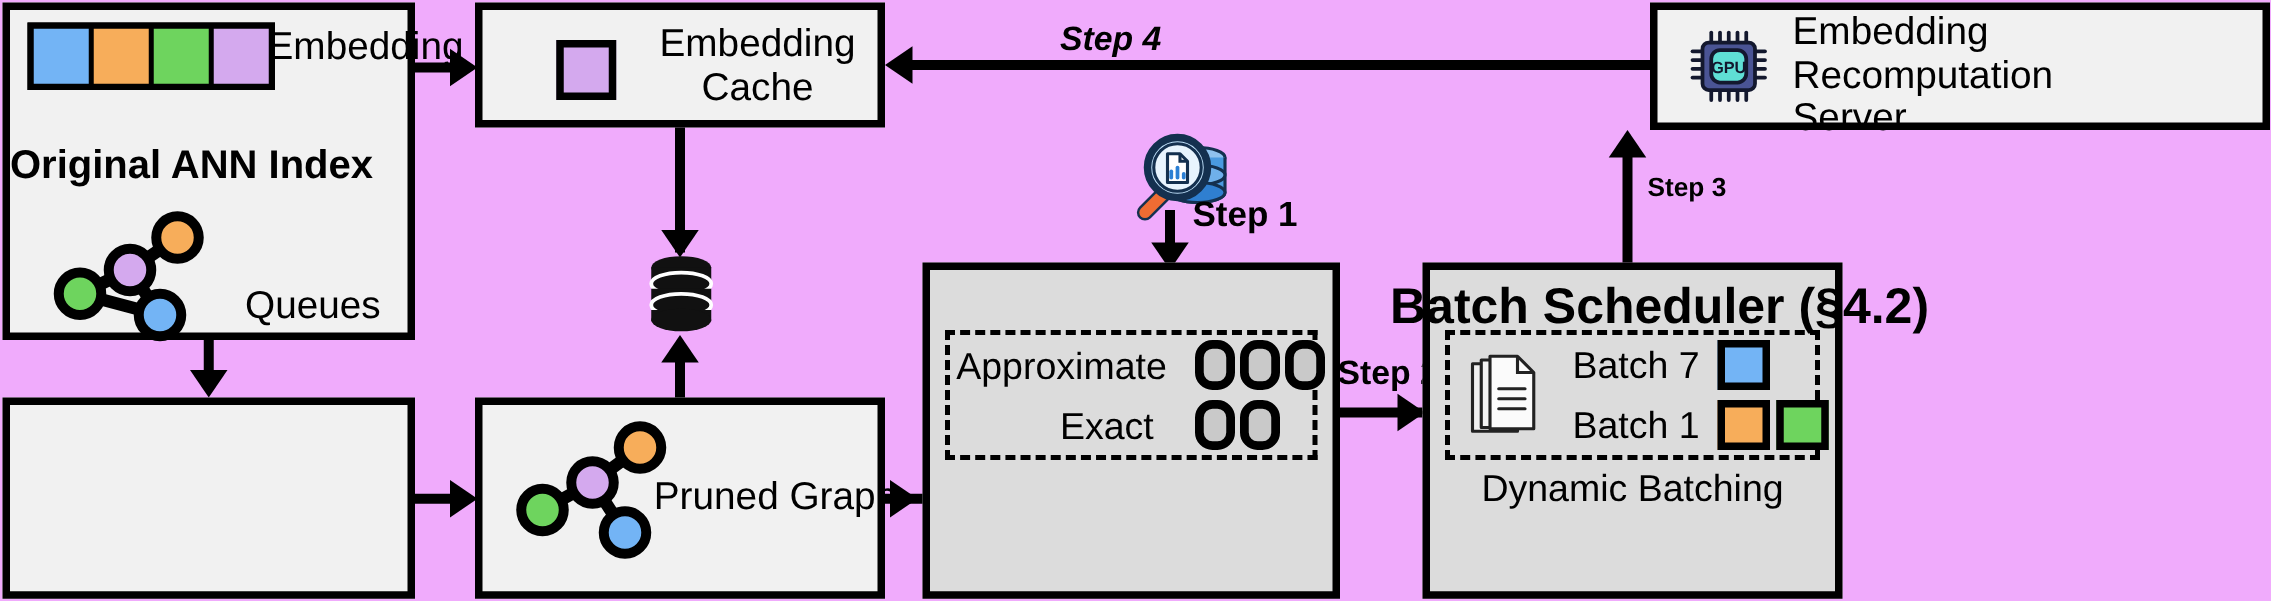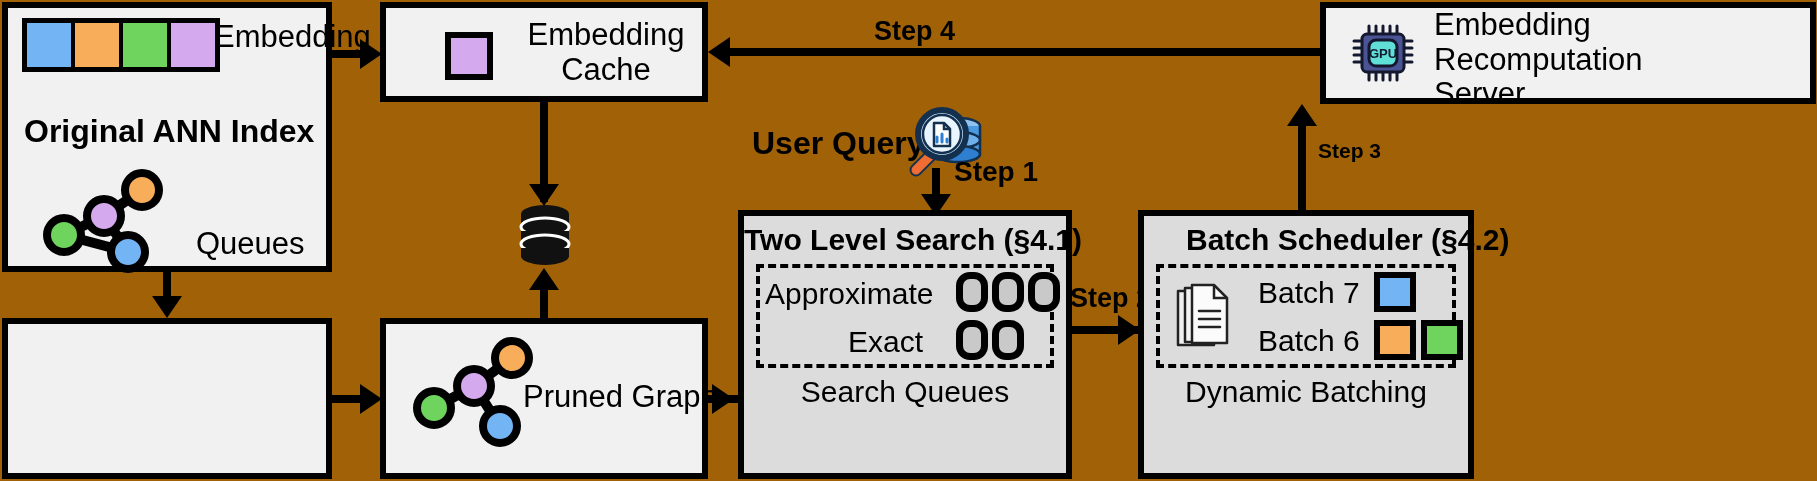--- a/index.html
+++ b/index.html
@@ -4,21 +4,21 @@
 <style>
   html,body{margin:0;padding:0;background:#fff;}
   body{
     font-family:"Liberation Sans", sans-serif;
     color:#000;
   }
   #diagram{
     position:relative;
     width:1817px;
     height:481px;
-    background:#a16207;
+    background:#f0abfc;
     overflow:hidden;
   }
   .box{
     position:absolute;
     box-sizing:border-box;
     background:#f1f1f1;
     border:6px solid #000;
   }
   .box-gray{ background:#dcdcdc; }
   .lbl{
@@ -78,21 +78,21 @@
   <div class="box" style="left:2px; top:2px; width:330px; height:270px;"></div>
 
   <div class="emb-strip" style="left:22px; top:18px;">
     <div class="emb-cell" style="background:#73b4f5;"></div>
     <div class="emb-cell" style="background:#f7ad5a;"></div>
     <div class="emb-cell" style="background:#6ed45e;"></div>
     <div class="emb-cell" style="background:#d4a9ee;"></div>
   </div>
   <div class="lbl" style="left:214px; top:20px; font-size:31px;">Embedding</div>
 
-  <div class="lbl bold" style="left:24px; top:114px; font-size:32px;">Original ANN Index</div>
+  <div class="lbl bold" style="left:8px; top:114px; font-size:32px;">Original ANN Index</div>
 
   <svg style="position:absolute; left:38px; top:172px;" width="140" height="95" viewBox="0 0 140 95">
     <g stroke="#000" stroke-width="10" stroke-linecap="round">
       <line x1="26" y1="63" x2="66" y2="44"></line>
       <line x1="66" y1="44" x2="104" y2="18"></line>
       <line x1="66" y1="44" x2="90" y2="80"></line>
       <line x1="26" y1="63" x2="90" y2="80"></line>
     </g>
     <circle cx="104" cy="18" r="17" fill="#f7ad5a" stroke="#000" stroke-width="8"></circle>
     <circle cx="66" cy="44" r="17" fill="#d4a9ee" stroke="#000" stroke-width="8"></circle>
@@ -143,21 +143,20 @@
     <circle cx="104" cy="20" r="17" fill="#f7ad5a" stroke="#000" stroke-width="8"></circle>
     <circle cx="66" cy="48" r="17" fill="#d4a9ee" stroke="#000" stroke-width="8"></circle>
     <circle cx="26" cy="70" r="17" fill="#6ed45e" stroke="#000" stroke-width="8"></circle>
     <circle cx="92" cy="88" r="17" fill="#73b4f5" stroke="#000" stroke-width="8"></circle>
   </svg>
   <div class="lbl" style="left:523px; top:380px; font-size:31px;">Pruned Graph</div>
 
   <div class="ln" style="left:708px; top:395px; width:32px; height:8px;"></div>
   <div class="ah ah-r" style="left:712px; top:384px;"></div>
 
-  <div class="lbl bold" style="left:752px; top:126px; font-size:32px;">User Query</div>
 
   <svg style="position:absolute; left:900px; top:104px;" width="86" height="76" viewBox="0 0 86 76">
 
     <g>
       <ellipse cx="58" cy="22" rx="22" ry="8" fill="#8fc2ef" stroke="#14304f" stroke-width="2.5"></ellipse>
       <path d="M36 22 v28 a22 8 0 0 0 44 0 v-28" fill="#4a9ae0" stroke="#14304f" stroke-width="2.5"></path>
       <ellipse cx="58" cy="36" rx="22" ry="8" fill="#6fb0ea" stroke="#14304f" stroke-width="2.5"></ellipse>
       <ellipse cx="58" cy="50" rx="22" ry="8" fill="#2f7fd0" stroke="#14304f" stroke-width="2.5"></ellipse>
     </g>
 
@@ -174,66 +173,64 @@
       <line x1="42" y1="38" x2="42" y2="30"></line>
       <line x1="47" y1="38" x2="47" y2="35"></line>
     </g>
   </svg>
 
   <div class="ln" style="left:932px; top:168px; width:8px; height:42px;"></div>
   <div class="ah ah-d" style="left:921px; top:194px;"></div>
   <div class="lbl bold" style="left:954px; top:156px; font-size:28px;">Step 1</div>
 
   <div class="box box-gray" style="left:738px; top:210px; width:334px; height:269px;"></div>
-  <div class="lbl bold ctr" style="left:744px; top:223px; width:322px; font-size:30px;">Two Level Search (§4.1)</div>
 
   <div class="dashed" style="left:756px; top:264px; width:298px; height:104px;"></div>
 
   <div class="lbl" style="left:765px; top:277px; font-size:30px;">Approximate</div>
   <div style="position:absolute; left:956px; top:272px; display:flex; gap:4px;">
     <div class="slot" style="width:32px; height:40px;"></div>
     <div class="slot" style="width:32px; height:40px;"></div>
     <div class="slot" style="width:32px; height:40px;"></div>
   </div>
 
   <div class="lbl" style="left:848px; top:325px; font-size:30px;">Exact</div>
   <div style="position:absolute; left:956px; top:320px; display:flex; gap:4px;">
     <div class="slot" style="width:32px; height:40px;"></div>
     <div class="slot" style="width:32px; height:40px;"></div>
   </div>
 
-  <div class="lbl ctr" style="left:744px; top:375px; width:322px; font-size:30px;">Search Queues</div>
 
   <div class="ln" style="left:1072px; top:326px; width:66px; height:8px;"></div>
   <div class="ah ah-r" style="left:1118px; top:315px;"></div>
   <div class="lbl bold" style="left:1070px; top:283px; font-size:27px;">Step 2</div>
 
   <div class="box box-gray" style="left:1138px; top:210px; width:336px; height:269px;"></div>
-  <div class="lbl bold ctr" style="left:1186px; top:223px; width:281px; font-size:30px;">Batch Scheduler (§4.2)</div>
+  <div class="lbl bold ctr" style="left:1112px; top:223px; width:281px; font-size:40px;">Batch Scheduler (§4.2)</div>
 
   <div class="dashed" style="left:1156px; top:264px; width:300px; height:104px;"></div>
 
   <svg style="position:absolute; left:1172px; top:283px;" width="60" height="70" viewBox="0 0 60 70">
     <path d="M6 8 h24 l12 12 v42 h-36 z" fill="#f0f0f0" stroke="#222" stroke-width="2.5" stroke-linejoin="round"></path>
     <path d="M13 5 h24 l12 12 v42 h-36 z" fill="#f4f4f4" stroke="#222" stroke-width="2.5" stroke-linejoin="round"></path>
     <path d="M20 2 h22 l13 13 v45 h-35 z" fill="#fbfbfb" stroke="#222" stroke-width="2.5" stroke-linejoin="round"></path>
     <path d="M42 2 v13 h13" fill="none" stroke="#222" stroke-width="2.5"></path>
     <g stroke="#222" stroke-width="2.5" stroke-linecap="round">
       <line x1="27" y1="28" x2="48" y2="28"></line>
       <line x1="27" y1="36" x2="48" y2="36"></line>
       <line x1="27" y1="44" x2="48" y2="44"></line>
     </g>
   </svg>
 
   <div class="lbl" style="left:1258px; top:276px; font-size:30px;">Batch 7</div>
   <div style="position:absolute; left:1374px; top:272px; display:flex; gap:5px;">
     <div class="sq" style="position:relative; width:42px; height:40px; background:#73b4f5;"></div>
   </div>
 
-  <div class="lbl" style="left:1258px; top:324px; font-size:30px;">Batch 6</div>
+  <div class="lbl" style="left:1258px; top:324px; font-size:30px;">Batch 1</div>
   <div style="position:absolute; left:1374px; top:320px; display:flex; gap:5px;">
     <div class="sq" style="position:relative; width:42px; height:40px; background:#f7ad5a;"></div>
     <div class="sq" style="position:relative; width:42px; height:40px; background:#6ed45e;"></div>
   </div>
 
   <div class="lbl ctr" style="left:1144px; top:375px; width:324px; font-size:30px;">Dynamic Batching</div>
 
   <div class="ln" style="left:1298px; top:124px; width:8px; height:86px;"></div>
   <div class="ah ah-u" style="left:1287px; top:104px;"></div>
   <div class="lbl bold" style="left:1318px; top:139px; font-size:21px;">Step 3</div>
@@ -265,15 +262,15 @@
     <rect x="17" y="16" width="28" height="26" rx="7" fill="#5fdfd5" stroke="#13182e" stroke-width="3"></rect>
     <text x="31" y="34" font-family="'Liberation Sans', sans-serif" font-size="13" font-weight="bold" fill="#13182e" text-anchor="middle">GPU</text>
   </svg>
 
   <div class="lbl" style="left:1434px; top:8px; font-size:31px;">Embedding
 Recomputation
 Server</div>
 
   <div class="ln" style="left:724px; top:48px; width:596px; height:8px;"></div>
   <div class="ah ah-l" style="left:708px; top:37px;"></div>
-  <div class="lbl bold" style="left:874px; top:16px; font-size:27px;">Step 4</div>
+  <div class="lbl bold" style="left:848px; top:16px; font-size:27px;font-style:italic;">Step 4</div>
 
 </div>
 
 </body></html>

